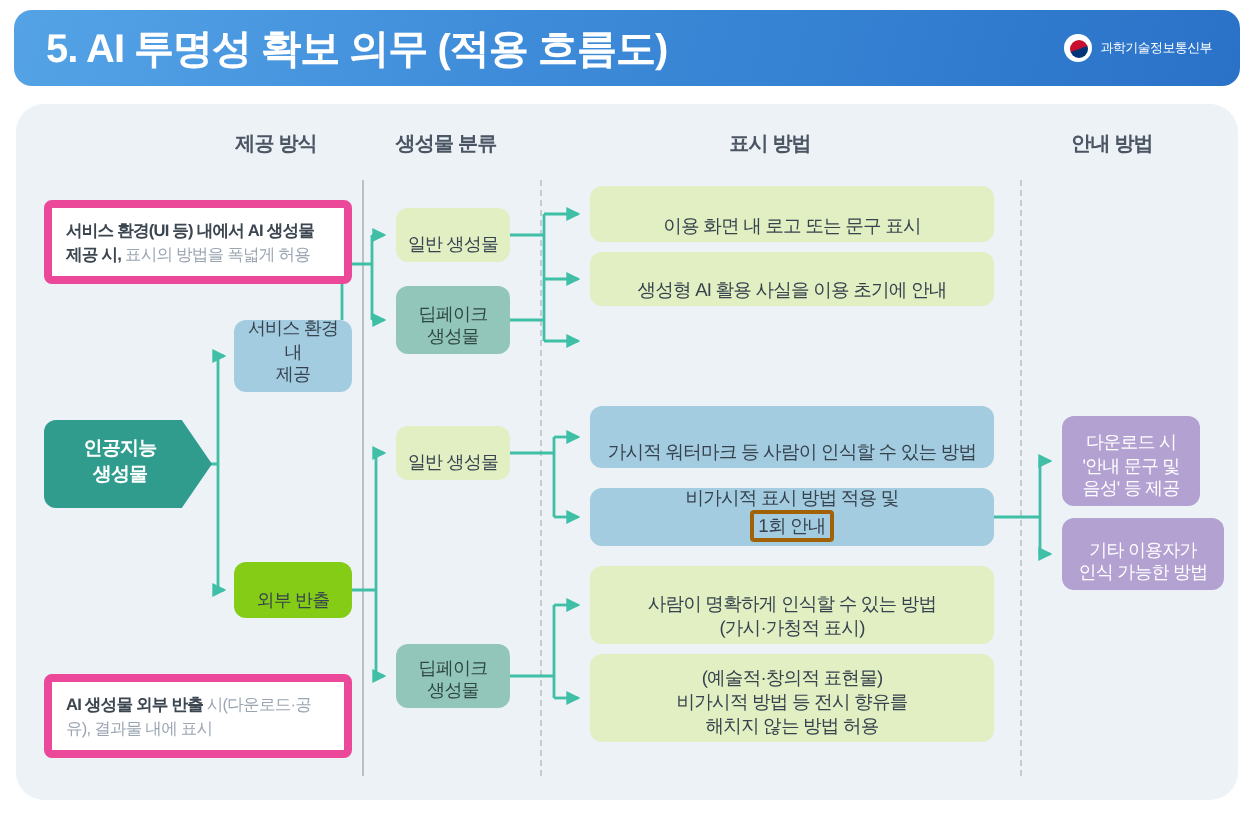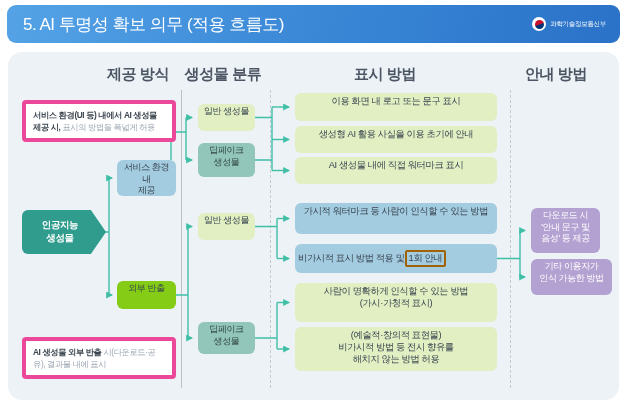--- a/index.html
+++ b/index.html
@@ -7,39 +7,39 @@
   .stage { position:relative; width:627px; height:408px; }
 
   
   .header {
     position:absolute; left:7px; top:5px; width:613px; height:38px;
     border-radius:9px;
     background:linear-gradient(105deg,#55a3e6 0%,#3c8ad8 45%,#2a72c8 100%);
     display:flex; align-items:center; justify-content:space-between;
     padding:0 14px 0 16px;
   }
-  .header-title { color:#ffffff; font-size:17px; font-weight:normal; letter-spacing:-0.5px; }
+  .header-title { color:#ffffff; font-size:20px; font-weight:bold; letter-spacing:-0.5px; }
   .ministry { display:flex; align-items:center; gap:4px; }
   .ministry-icon { width:14px; height:14px; border-radius:50%; background:#ffffff; display:flex; align-items:center; justify-content:center; }
   .ministry-icon .taegeuk { width:9px; height:9px; border-radius:50%; background:linear-gradient(160deg,#c8102e 46%,#003478 54%); }
   .ministry-label { color:#ffffff; font-size:6.5px; letter-spacing:-0.3px; }
 
   
   .panel {
     position:absolute; left:8px; top:52px; width:611px; height:348px;
     background:#edf2f6; border-radius:14px;
   }
-  .col-head { position:absolute; top:13px; width:90px; text-align:center; font-size:15px; font-weight:bold; color:#4b5563; letter-spacing:-0.4px; }
+  .col-head { position:absolute; top:13px; width:90px; text-align:center; font-size:10px; font-weight:bold; color:#4b5563; letter-spacing:-0.4px; }
   .divider { position:absolute; top:38px; height:298px; width:0; border-left:1.5px solid #b9c1c8; }
   .divider.dashed { border-left:1px dashed #c3cbd2; }
 
   
   .box {
     position:absolute; border-radius:6px;
-    display:flex; flex-direction:column; align-items:center; justify-content:flex-start;
+    display:flex; flex-direction:column; align-items:center; justify-content:flex-end;
     text-align:center; font-size:9px; color:#36434f; line-height:1.3; letter-spacing:-0.4px;
     padding:2px 3px;
   }
   .green  { background:#e2efc2; }
   .teal   { background:#93c6bb; color:#2e4740; }
   .blue   { background:#a4cce0; }
   .gray   { background:#84cc16; }
   .purple { background:#b3a1d2; color:#ffffff; }
   .wide { font-size:9.3px; }
 
@@ -164,27 +164,24 @@
       <span>딥페이크</span>
       <span>생성물</span>
     </div>
 
     <div class="box green wide" style="left:287px; top:41px; width:202px; height:28px;">
       <span>이용 화면 내 로고 또는 문구 표시</span>
     </div>
     <div class="box green wide" style="left:287px; top:74px; width:202px; height:27px;">
       <span>생성형 AI 활용 사실을 이용 초기에 안내</span>
     </div>
-    <div class="box green wide" style="left:287px; top:105px; width:202px; height:27px;">
-      <span>AI 생성물 내에 직접 워터마크 표시</span>
-    </div>
     <div class="box blue wide" style="left:287px; top:151px; width:202px; height:31px;">
       <span>가시적 워터마크 등 사람이 인식할 수 있는 방법</span>
     </div>
-    <div class="box blue wide" style="left:287px; top:192px; width:202px; height:29px; flex-direction:row;">
+    <div class="box blue wide" style="left:287px; top:192px; width:202px; height:29px; flex-direction:column;">
       <span>비가시적 표시 방법 적용 및</span>
       <span class="hl">1회 안내</span>
     </div>
     <div class="box green wide" style="left:287px; top:231px; width:202px; height:39px;">
       <span>사람이 명확하게 인식할 수 있는 방법</span>
       <span>(가시·가청적 표시)</span>
     </div>
     <div class="box green wide" style="left:287px; top:275px; width:202px; height:44px;">
       <span>(예술적·창의적 표현물)</span>
       <span>비가시적 방법 등 전시 향유를</span>

